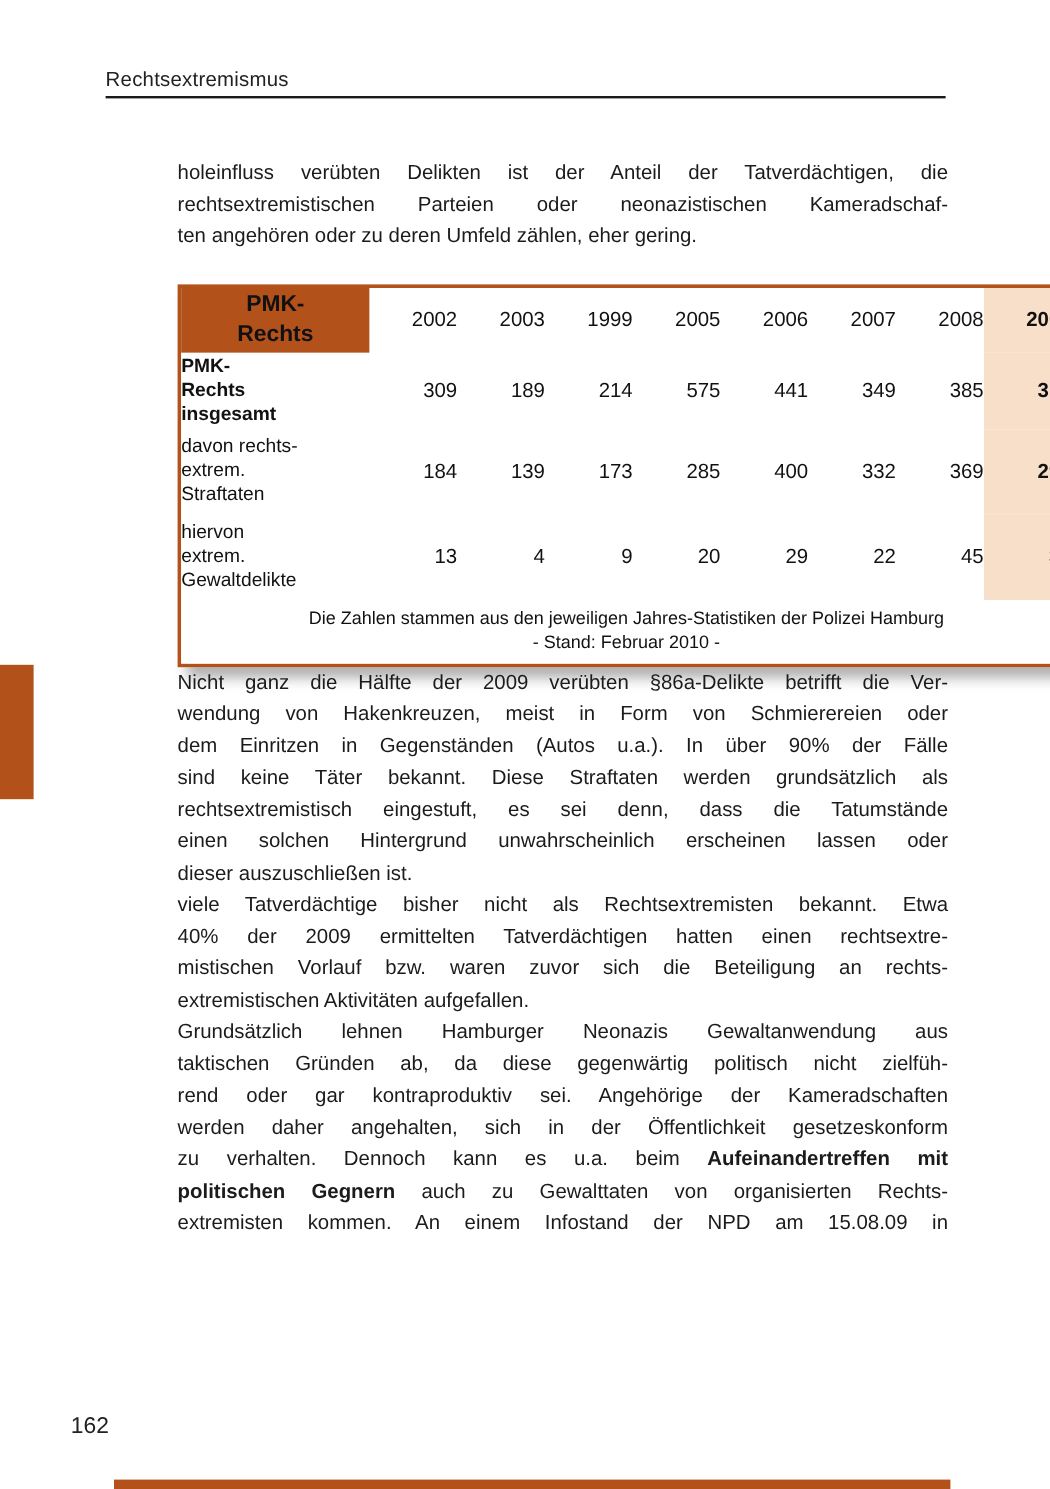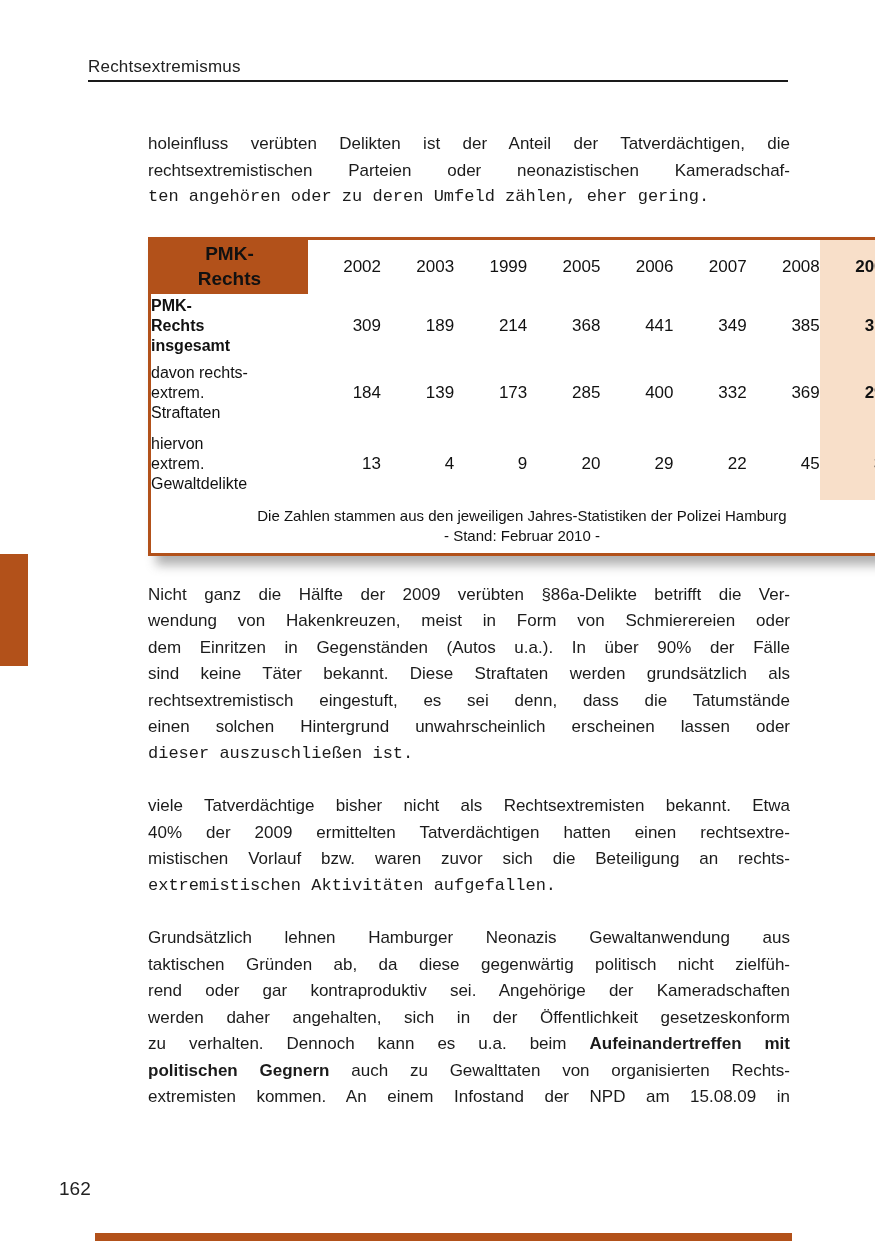--- a/index.html
+++ b/index.html
@@ -27,27 +27,27 @@
   .bottom-bar{
     position:absolute;left:95px;bottom:0;width:697px;height:8px;background:var(--accent);
   }
   .page-number{
     position:absolute;left:59px;top:1178px;font-size:19px;color:#222;
   }
   .content{
     position:absolute;left:148px;top:131px;width:642px;
   }
   .para{width:642px;}
-  .p-gap{margin-top:26px;}
+  .p-gap{}
   .pline{
     font-size:17px;line-height:26.5px;
     text-align:justify;text-align-last:justify;
     white-space:normal;
   }
-  .pline.last{text-align-last:left;font-family:Liberation Mono, monospace;}
+  .pline.last{text-align-last:left;}
   .pline .b{font-weight:bold;}
   
   .tablewrap{
     margin-top:26px;width:748px;
     border:3px solid var(--accent);
     box-shadow:8px 9px 10px rgba(90,90,90,.48);
     background:#fff;
   }
   table.pmk{
     border-collapse:collapse;width:100%;table-layout:fixed;
@@ -117,21 +117,21 @@
           </tr>
       </thead>
       <tbody>
           <tr>
             <td class="rlabel bold">PMK-
 Rechts
 insgesamt</td>
             <td class="num">309</td>
             <td class="num">189</td>
             <td class="num">214</td>
-            <td class="num">368</td>
+            <td class="num">575</td>
             <td class="num">441</td>
             <td class="num">349</td>
             <td class="num">385</td>
             <td class="num hl">318</td>
           </tr>
           <tr>
             <td class="rlabel">davon rechts-
 extrem.
 Straftaten</td>
             <td class="num">184</td>

